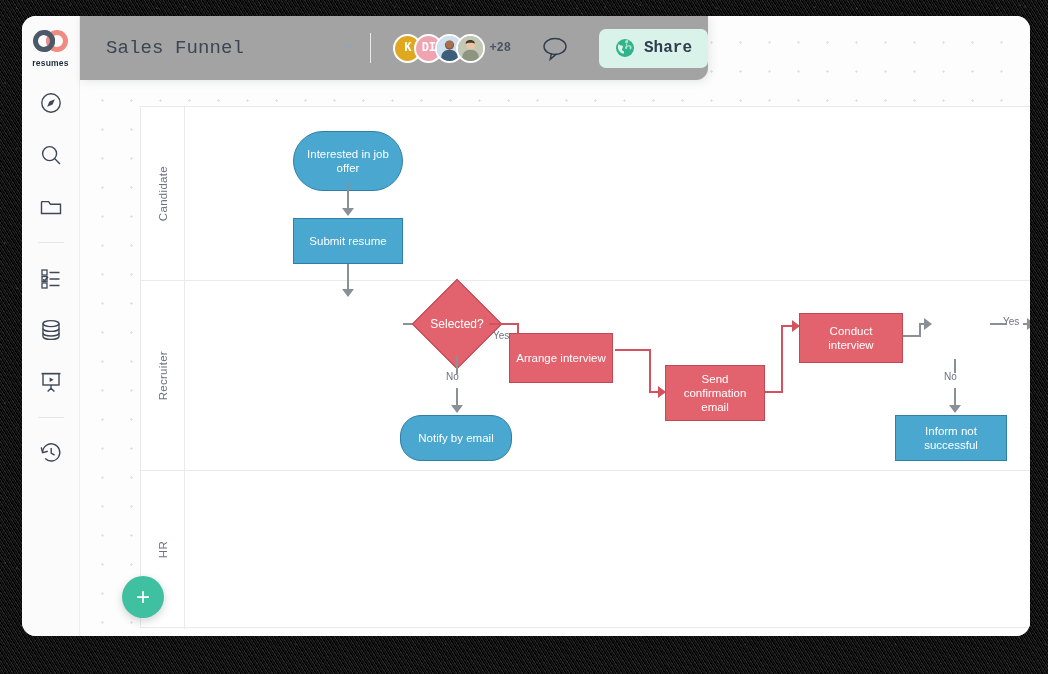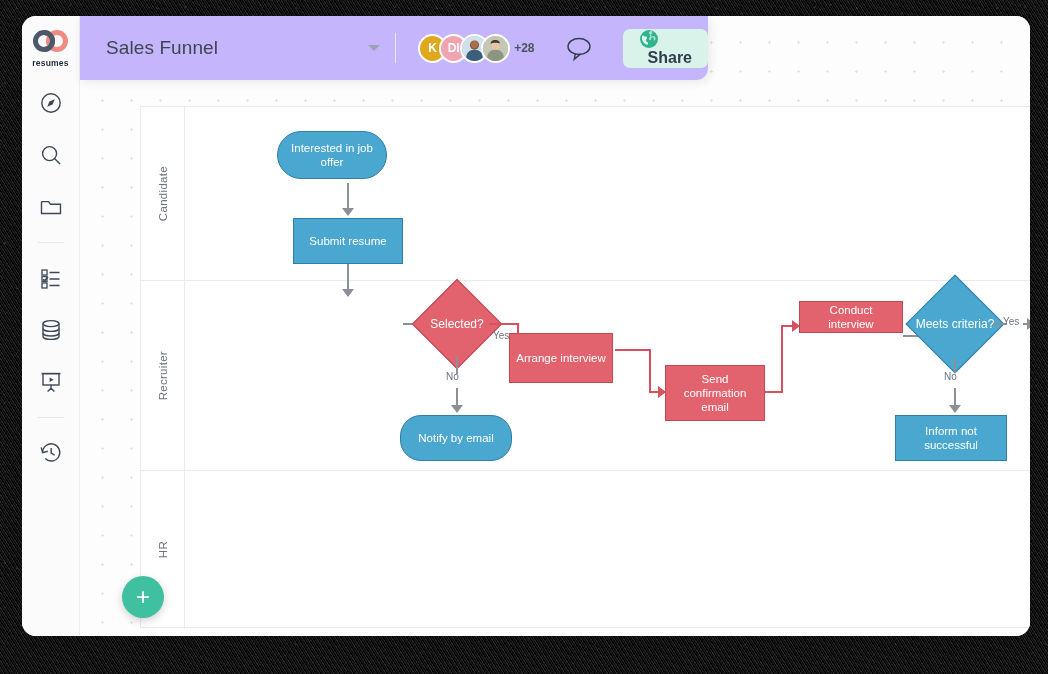--- a/index.html
+++ b/index.html
@@ -45,45 +45,45 @@
   .logo-word { font-size:8.5px; font-weight:bold; color:#1f2a3a; letter-spacing:.2px; margin-top:2px; }
   .rail-icon {
     width:34px; height:34px; margin-top:18px;
     display:flex; align-items:center; justify-content:center;
     color:#4a5361; cursor:pointer;
   }
   .rail-div { width:26px; height:1px; background:#e6e7ea; margin-top:18px; }
   
   #header {
     position:absolute; left:58px; top:0; height:64px;
-    width:628px; background:#c4b5fd;
+    width:628px; background:#a3a3a3;
     border-bottom-right-radius:12px;
     box-shadow:2px 2px 10px rgba(30,40,60,.10);
-    display:flex; align-items:center; z-index:20;
+    display:flex; align-items:center; z-index:20;font-family:Liberation Mono, monospace;
   }
   #doc-title {
     margin-left:26px; font-size:19px; color:#3c4653; letter-spacing:.1px;
     white-space:nowrap;
   }
   #title-caret { margin-left:auto; margin-right:0; padding:0 14px; cursor:pointer; }
   .vdiv { width:1px; height:30px; background:#e8e9ec; }
   #avatars { display:flex; align-items:center; margin-left:22px; }
   .av {
     width:29px; height:29px; border-radius:50%;
     margin-left:-8px; border:2px solid #fff;
     display:flex; align-items:center; justify-content:center;
     color:#fff; font-size:12px; font-weight:bold; overflow:hidden;
     position:relative;
   }
   .av:first-child { margin-left:0; }
   .av-more { margin-left:4px; font-size:12px; color:#4a5361; font-weight:bold;text-align:center; }
   #comment-btn { margin-left:28px; cursor:pointer; display:flex; align-items:center; }
   #share-btn {
     margin-left:26px; height:39px; background:#d9f3ea; border-radius:7px;
-    display:flex; padding:0 16px; cursor:pointer;flex-direction:column;
+    display:flex; align-items:center; padding:0 16px; cursor:pointer;
   }
   #share-label { font-size:16px; color:#2f3d4c; font-weight:bold; margin-left:9px; }
   
   #canvas {
     position:absolute; left:58px; top:0; right:0; bottom:0;
     background-color:#fdfdfd;
     background-image: radial-gradient(circle, #e2e3e7 1.1px, transparent 1.2px);
     background-size:29px 29px; background-position:8px 12px;
     overflow:hidden;
   }
@@ -222,21 +222,21 @@
 
   <div id="canvas">
 
     <div id="lanes">
 
       <div class="lane" style="top:0; height:174px;">
         <div class="lane-head">
           <span class="lane-label">Candidate</span>
         </div>
 
-        <div class="node n-blue n-round" style="left:136px; top:24px; width:110px; height:48px;">
+        <div class="node n-blue n-round" style="left:152px; top:24px; width:110px; height:60px;">
           <span>Interested in job offer</span>
         </div>
         <div class="conn" style="left:206px; top:76px; width:2px; height:27px;"></div>
         <div class="arrow ar-down-g" style="left:201px; top:101px;"></div>
 
         <div class="node n-blue" style="left:152px; top:111px; width:110px; height:46px;">
           <span>Submit resume</span>
         </div>
         <div class="conn" style="left:206px; top:157px; width:2px; height:32px;"></div>
       </div>
@@ -283,33 +283,29 @@
 
         <div class="node n-red" style="left:524px; top:84px; width:100px; height:56px;">
           <span>Send confirmation email</span>
         </div>
 
         <div class="conn-r" style="left:624px; top:110px; width:18px; height:2px;"></div>
         <div class="conn-r" style="left:640px; top:44px; width:2px; height:68px;"></div>
         <div class="conn-r" style="left:640px; top:44px; width:14px; height:2px;"></div>
         <div class="arrow ar-right-r" style="left:651px; top:39px;"></div>
 
-        <div class="node n-red" style="left:658px; top:20px; width:104px; height:32px;">
+        <div class="node n-red" style="left:658px; top:32px; width:104px; height:50px;">
           <span>Conduct interview</span>
         </div>
 
         <div class="conn" style="left:762px; top:54px; width:18px; height:2px;"></div>
         <div class="conn" style="left:778px; top:42px; width:2px; height:14px;"></div>
         <div class="conn" style="left:778px; top:42px; width:8px; height:2px;"></div>
         <div class="arrow ar-right-g" style="left:783px; top:37px;"></div>
 
-        <div class="diamond d-blue" style="left:779px; top:8px; width:70px; height:70px;">
-          <div class="dshape"></div>
-          <span class="dlabel">Meets criteria?</span>
-        </div>
 
         <div class="conn" style="left:813px; top:78px; width:2px; height:14px;"></div>
         <div class="edge-label" style="left:803px; top:90px;">No</div>
         <div class="conn" style="left:813px; top:107px; width:2px; height:20px;"></div>
         <div class="arrow ar-down-g" style="left:808px; top:124px;"></div>
 
         <div class="node n-blue" style="left:754px; top:134px; width:112px; height:46px;">
           <span>Inform not successful</span>
         </div>
 

